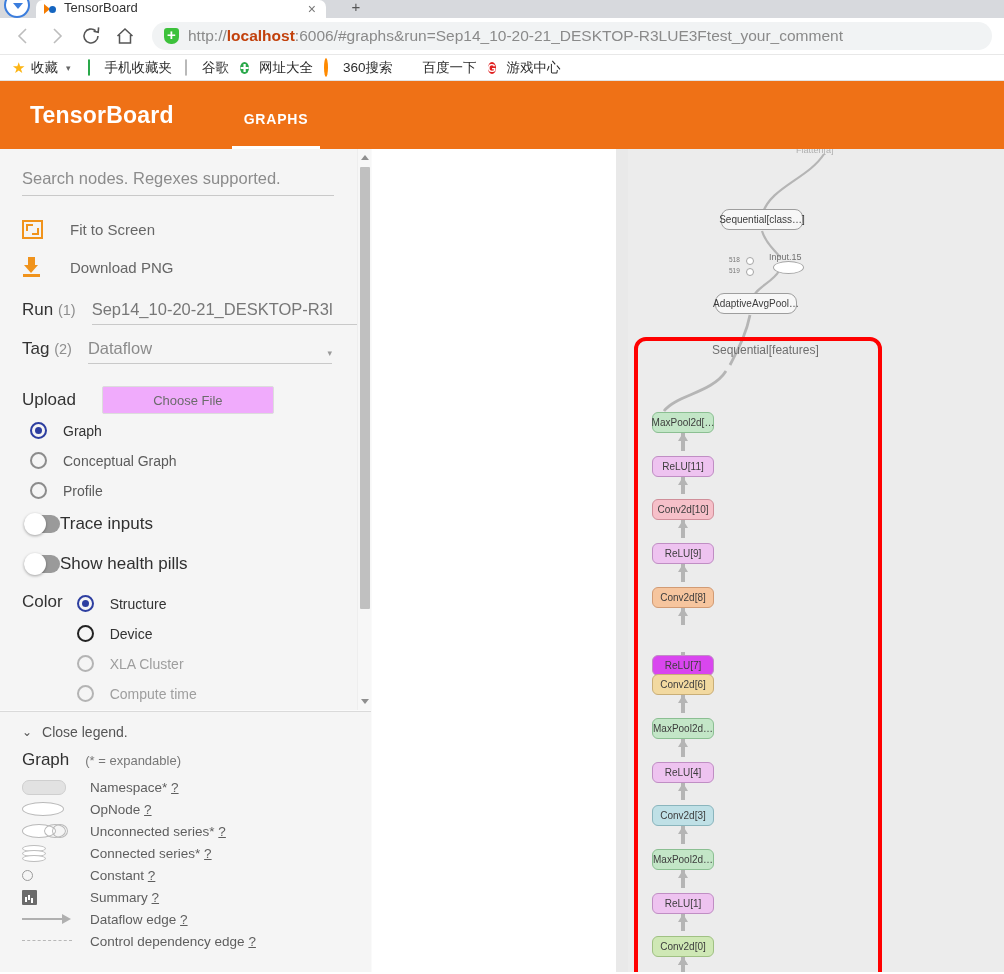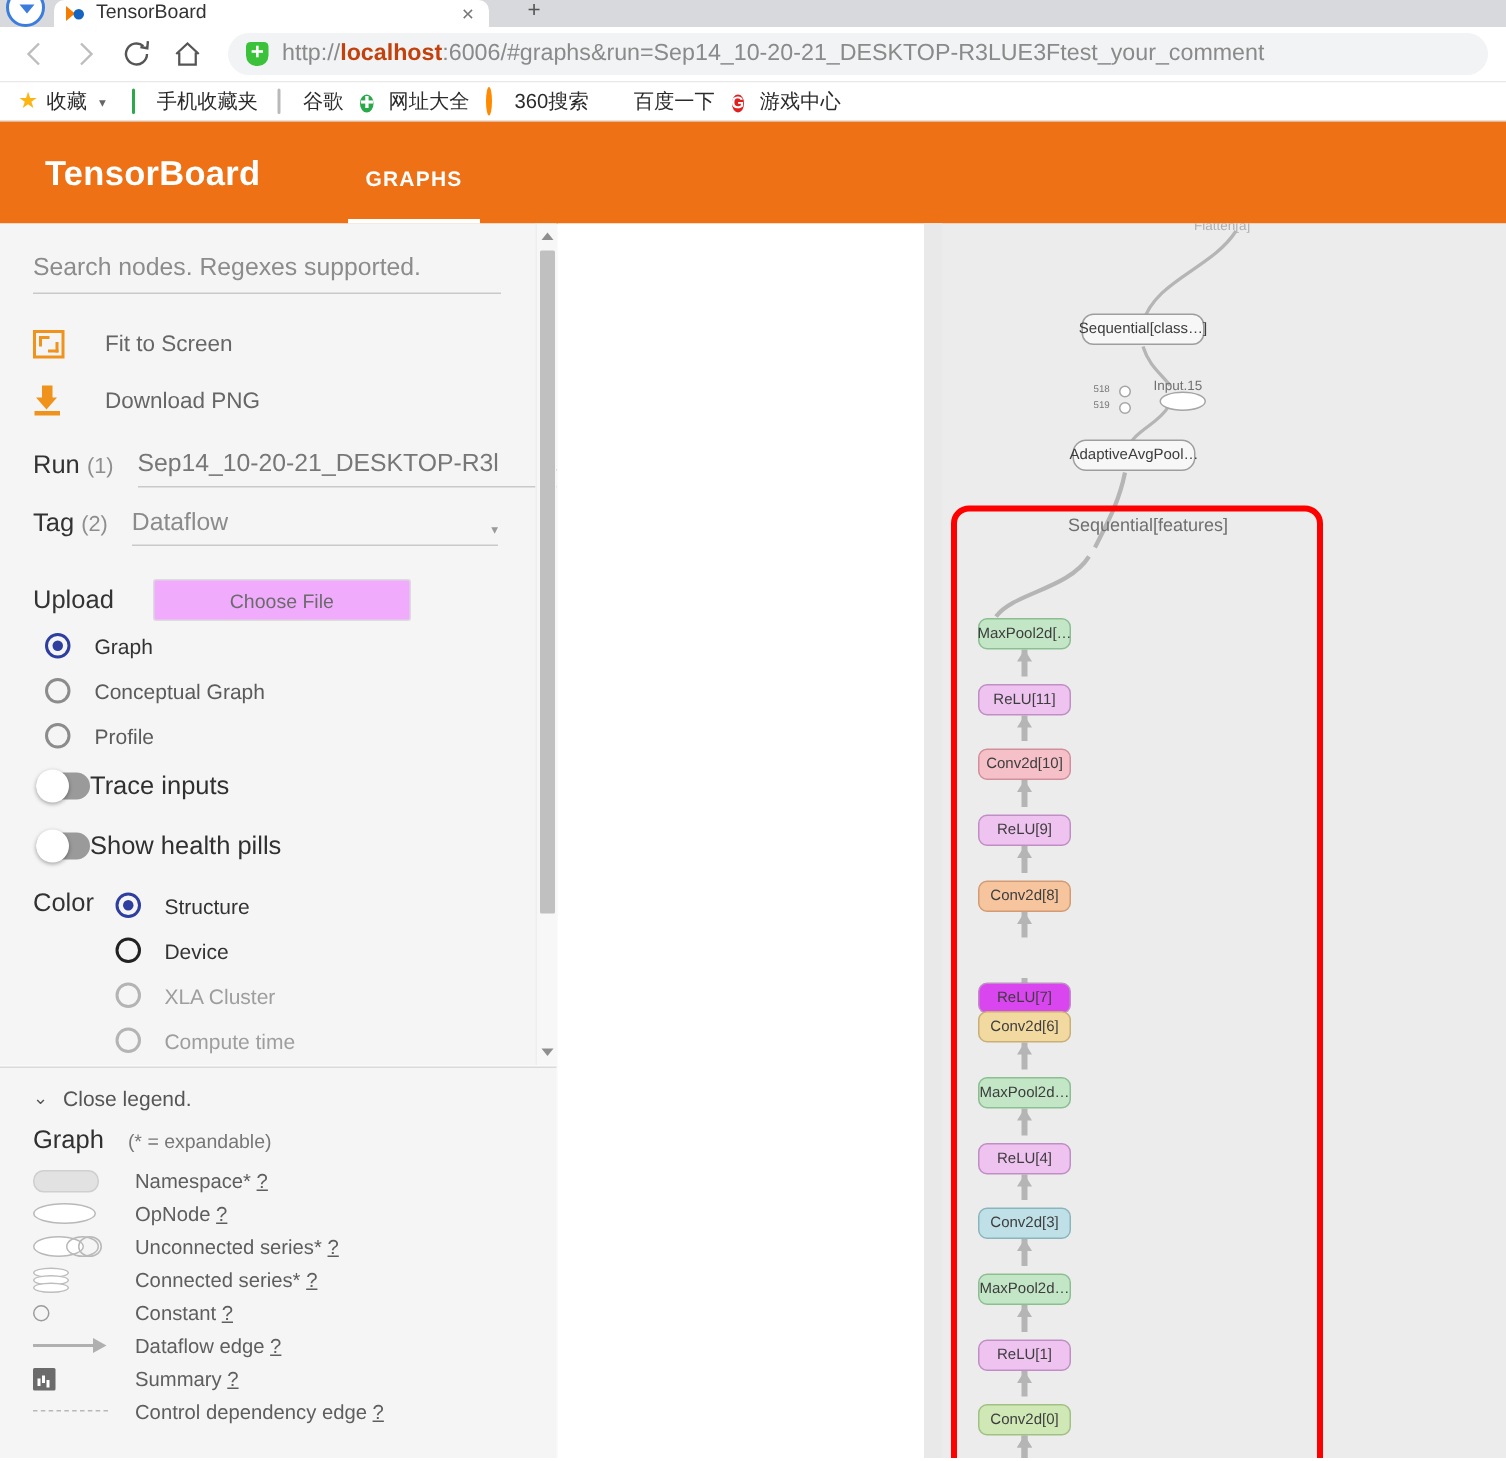--- a/index.html
+++ b/index.html
@@ -594,35 +594,35 @@
           <div class="ltxt"><span>Connected series*</span> <u>?</u></div>
         </div>
         <div class="lrow">
           <div class="lsym">
               <span class="sym-const"></span>
             </div>
           <div class="ltxt"><span>Constant</span> <u>?</u></div>
         </div>
         <div class="lrow">
           <div class="lsym">
+              <span class="sym-sum"></span>
+            </div>
+          <div class="ltxt"><span>Summary</span> <u>?</u></div>
+        </div>
+        <div class="lrow">
+          <div class="lsym">
               <span class="sym-arrow">
                 <i class="ln"></i>
                 <i class="hd"></i>
               </span>
             </div>
           <div class="ltxt"><span>Dataflow edge</span> <u>?</u></div>
         </div>
         <div class="lrow">
           <div class="lsym">
-              <span class="sym-sum"></span>
-            </div>
-          <div class="ltxt"><span>Summary</span> <u>?</u></div>
-        </div>
-        <div class="lrow">
-          <div class="lsym">
               <span class="sym-dash"></span>
             </div>
           <div class="ltxt"><span>Control dependency edge</span> <u>?</u></div>
         </div>
       </div>
 
     </div>
   </div>
 </div>
 

